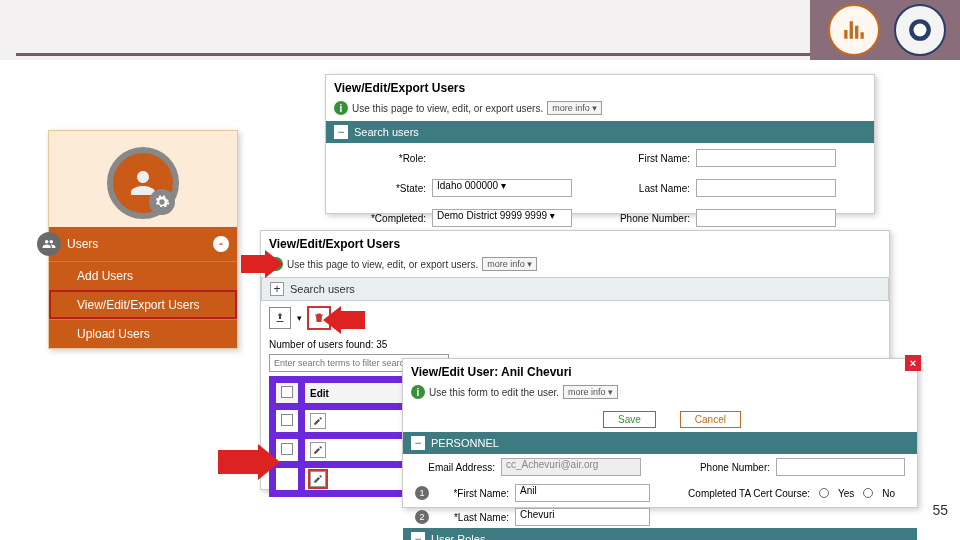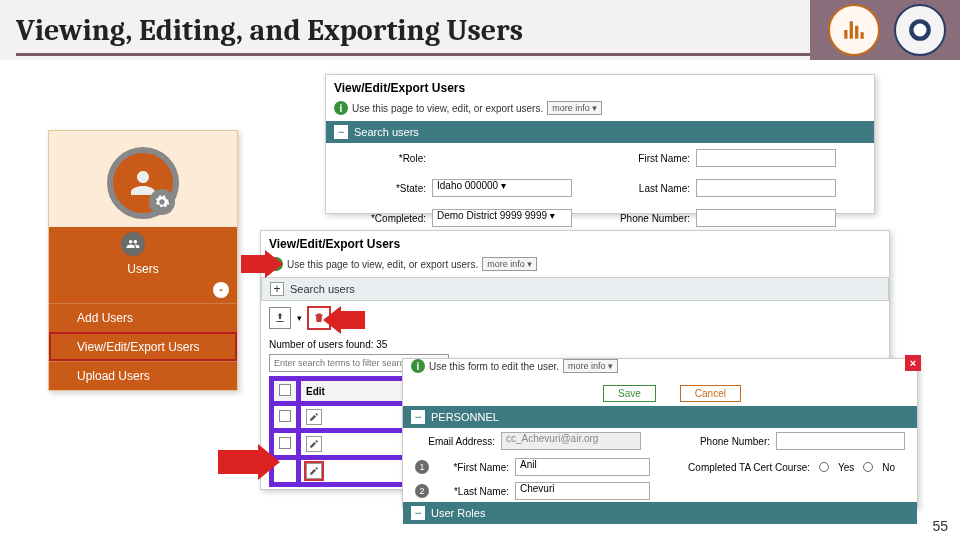--- a/index.html
+++ b/index.html
@@ -71,21 +71,21 @@
     display:flex;align-items:center;justify-content:center;
   }
   .side-gear svg{width:16px;height:16px;fill:#fff;}
   .side-heading{
     font-weight:bold; font-size:14px; color:#333;
     padding:6px 10px;
   }
   .side-menu-top{
     background:#c95a17; color:#fff; font-size:12px;
     display:flex; align-items:center; gap:6px;
-    padding:5px 8px; position:relative;flex-direction:column;
+    padding:5px 8px; position:relative;
   }
   .side-menu-top .userbubble{
     width:24px;height:24px;border-radius:50%;
     background:#6b6b6b; margin-left:-20px;
     display:flex;align-items:center;justify-content:center;
   }
   .side-menu-top .userbubble svg{width:14px;height:14px;fill:#fff;}
   .side-menu-top .chev{
     margin-left:auto; width:16px;height:16px;border-radius:50%;
     background:#fff; display:flex;align-items:center;justify-content:center;
@@ -132,21 +132,21 @@
   .finput{border:1px solid #aaa;height:18px;flex:1;max-width:140px;font-size:10px;padding:0 4px;background:#fff;}
 
   
   .toolbar{display:flex;gap:6px;padding:6px 8px;align-items:center;}
   .iconbtn{width:22px;height:22px;border:1px solid #888;background:#fff;display:flex;align-items:center;justify-content:center;}
   .iconbtn svg{width:12px;height:12px;fill:#444;}
   .trashbtn{border-color:#c33;outline:1px solid #c33;}
   .filterinp{border:1px solid #999;background:#fff;height:18px;width:180px;font-size:9px;padding:0 4px;color:#888;}
   .foundtxt{padding:4px 8px;font-size:10px;}
   table.usertable{border-collapse:collapse;width:100%;font-size:10px;}
-  table.usertable th, table.usertable td{border:5px solid #6d28d9;padding:3px 5px;text-align:left;background:#fff;}
+  table.usertable th, table.usertable td{border:7px solid #6d28d9;padding:3px 5px;text-align:left;background:#fff;}
   table.usertable th{background:#f4f4f4;}
   .checkbox{width:12px;height:12px;border:1px solid #888;display:inline-block;background:#fff;}
   .editpencil{width:16px;height:16px;border:1px solid #999;display:flex;align-items:center;justify-content:center;background:#fff;}
   .editpencil svg{width:10px;height:10px;fill:#555;}
 
   
   .closex{position:absolute;right:-4px;top:-4px;width:16px;height:16px;background:#d23; color:#fff;display:flex;align-items:center;justify-content:center;font-size:11px;font-weight:bold;}
   .btnrow{display:flex;gap:24px;padding:6px 0 4px 200px;}
   .btn{border:1px solid;padding:2px 14px;font-size:10px;background:#fff;}
   .btn.save{border-color:#3a8f3a;color:#3a8f3a;}
@@ -154,27 +154,26 @@
   .numcircle{width:14px;height:14px;border-radius:50%;background:#6b6b6b;color:#fff;font-size:9px;display:flex;align-items:center;justify-content:center;margin-right:4px;flex:0 0 14px;}
   .radio{width:10px;height:10px;border-radius:50%;border:1px solid #666;display:inline-block;margin:0 3px;}
 
   
   .arrow{position:absolute;display:flex;align-items:center;}
   .arrow .shaft{background:#d22;height:18px;}
   .arrow .head{width:0;height:0;border-top:14px solid transparent;border-bottom:14px solid transparent;}
   .arrow-right .head{border-left:18px solid #d22;}
   .arrow-left .head{border-right:18px solid #d22;}
 
-  .pagenum{position:absolute;right:12px;bottom:6px;font-size:14px;color:#333;}
+  .pagenum{position:absolute;right:12px;bottom:22px;font-size:14px;color:#333;}
 </style>
 </head>
 <body>
 
 <div class="titlebar">
-  <h1>Viewing, Editing, and Exporting Users</h1>
   <div class="title-underline"></div>
   <div class="seal seal1">
     <svg viewBox="0 0 24 24">
         <path fill="#c46a1a" d="M3 20h3v-8H3v8zm5 0h3V4H8v16zm5 0h3v-12h-3v12zm5 0h3v-6h-3v6z"></path>
       </svg>
   </div>
   <div class="seal seal2">
     <svg viewBox="0 0 24 24">
         <circle cx="12" cy="12" r="10" fill="#2a3d66"></circle>
         <circle cx="12" cy="12" r="6" fill="#fff"></circle>
@@ -326,20 +325,21 @@
       <td>DA</td>
       <td>9989 D</td>
     </tr>
   </tbody>
       </table>
   </div>
 </div>
 
 <div class="panel panelC">
   <div class="closex">×</div>
+  <div class="ptitle">View/Edit User: Anil Chevuri</div>
   <div class="pinfo">
     <span class="i">i</span>
     <span>Use this form to edit the user.</span>
     <span class="moreinfo">more info</span>
   </div>
   <div class="btnrow">
     <span class="btn save">Save</span>
     <span class="btn cancel">Cancel</span>
   </div>
   <div class="sectionbar">

